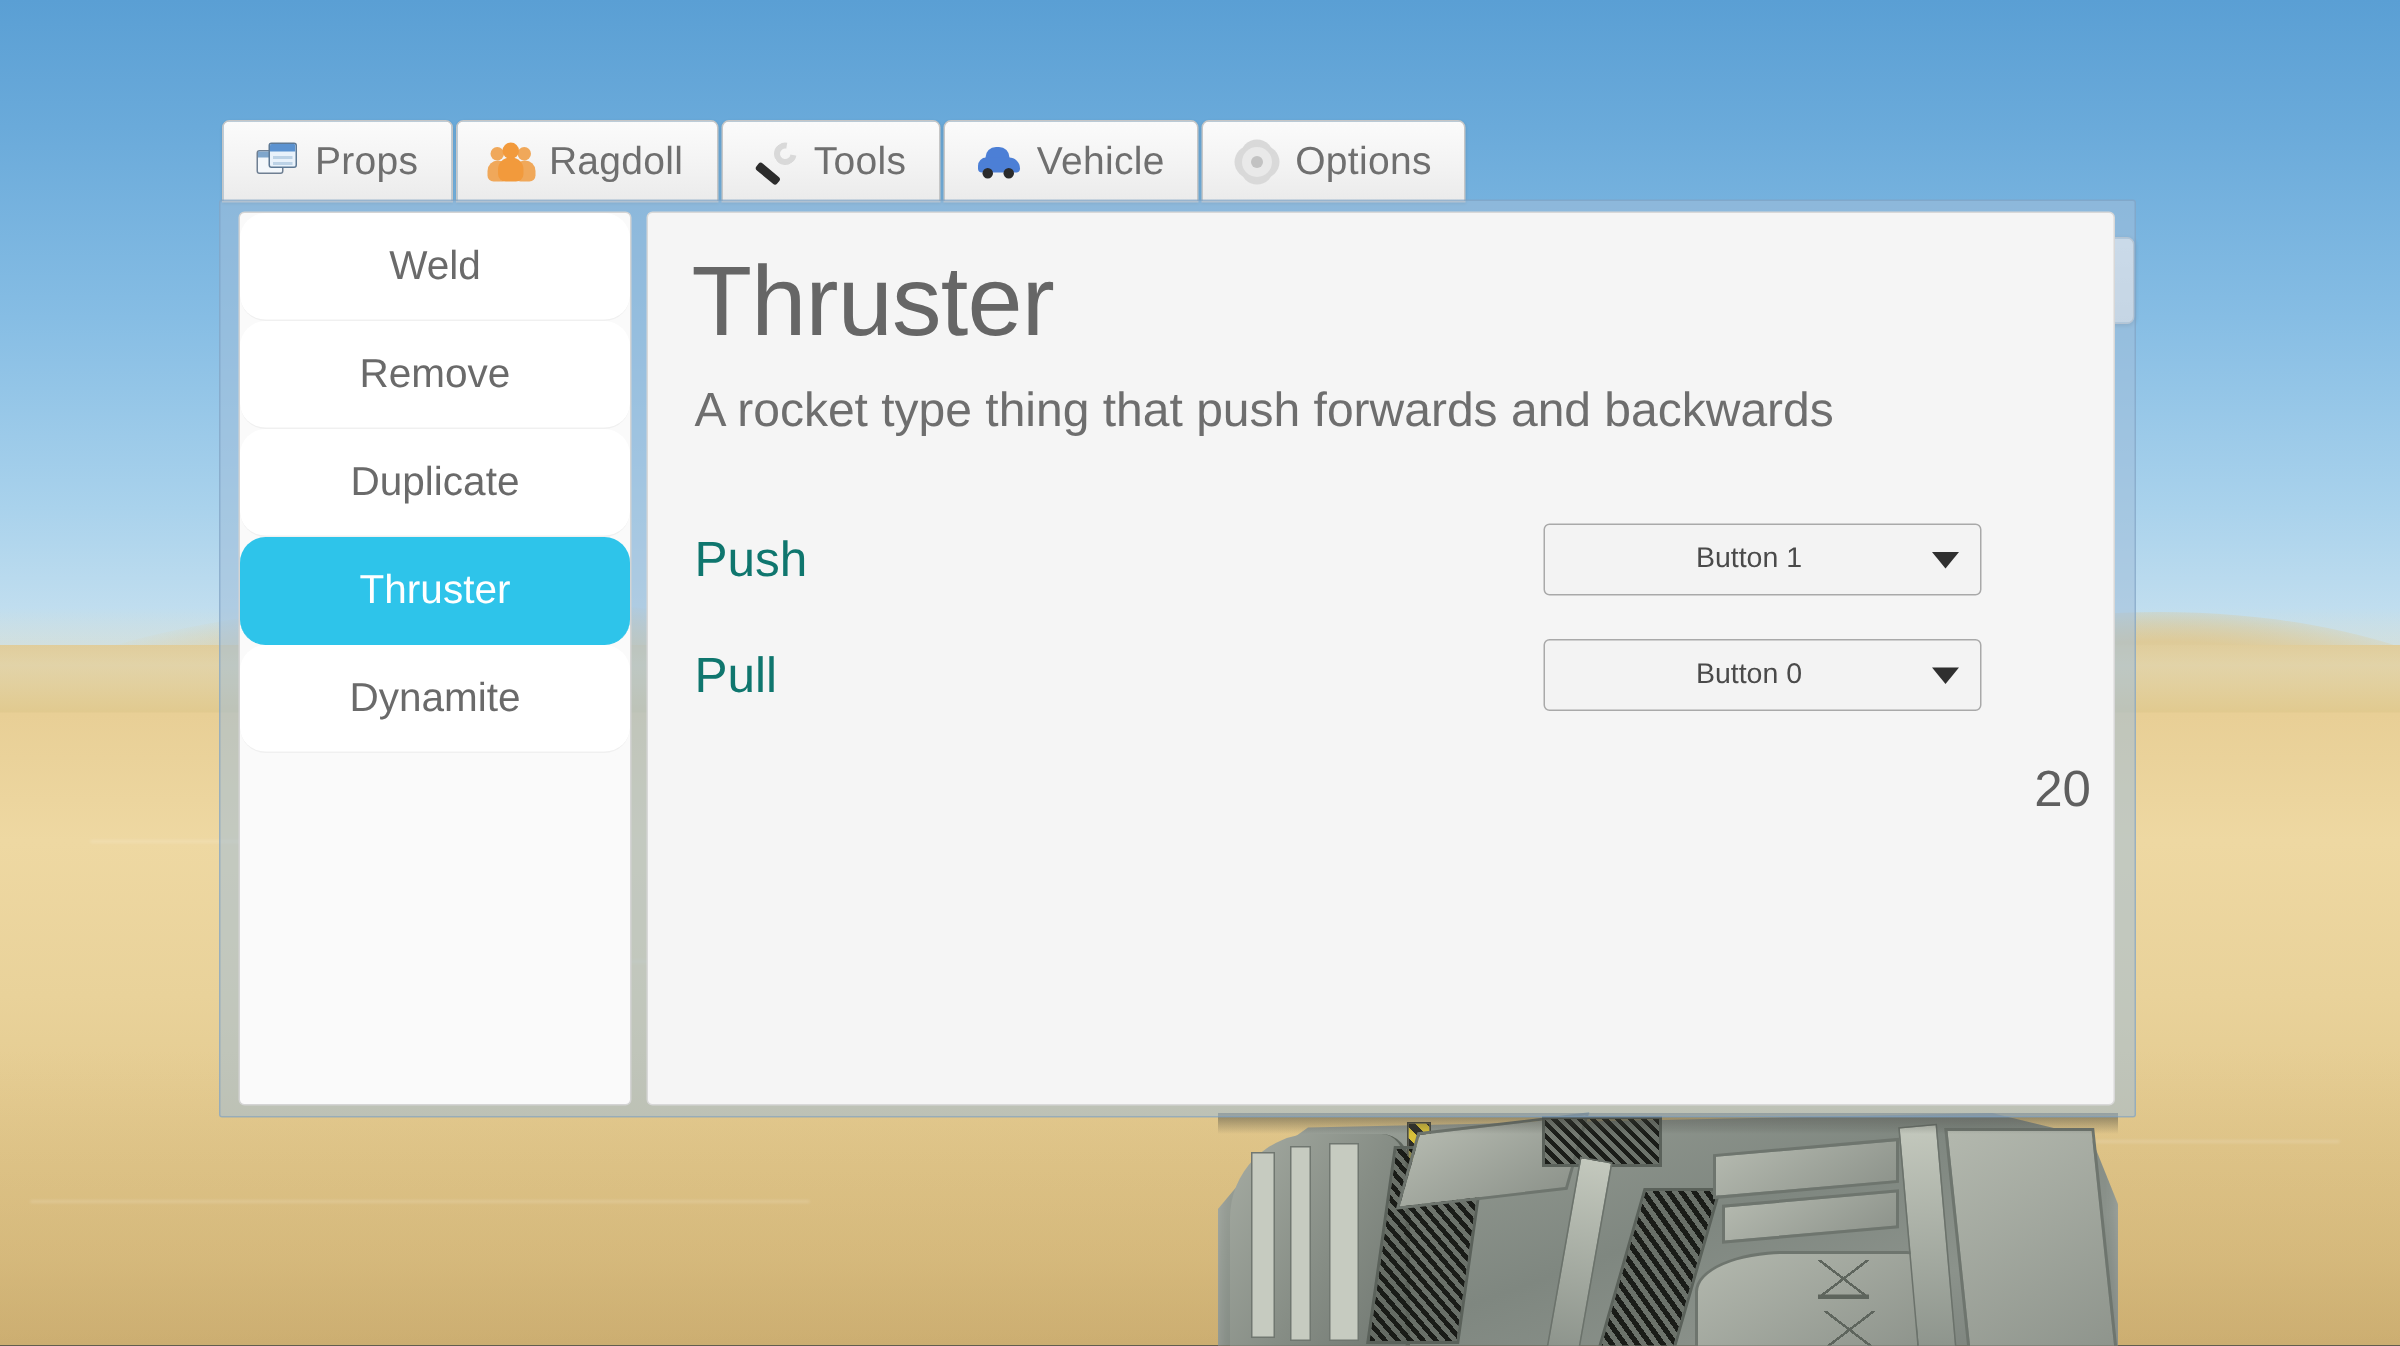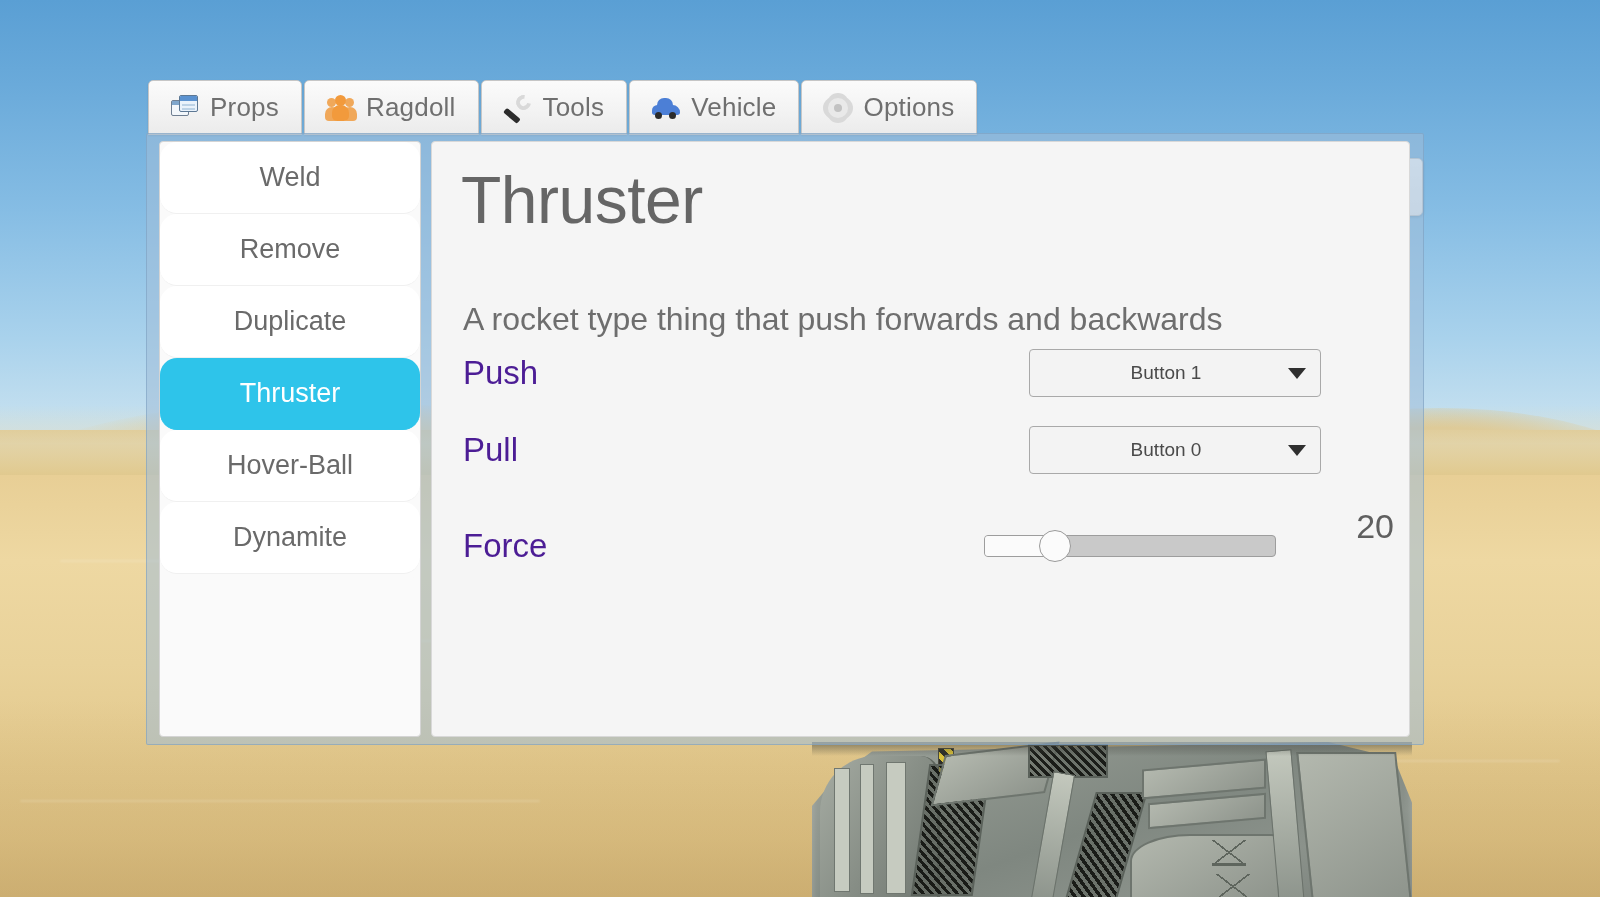--- a/index.html
+++ b/index.html
@@ -231,25 +231,25 @@
   .content {
     position:absolute; left:431px; top:141px; width:979px; height:596px;
     background:#f5f5f5; border:1px solid #d8d8d8; border-radius:4px;
   }
   .title {
     position:absolute; left:29px; top:20px;
     font-size:66px; color:#666666; font-weight:400; letter-spacing:-.5px;
   }
   .subtitle {
     position:absolute; left:31px; top:113px;
-    font-size:32px; color:#6e6e6e;margin-top:46px;
+    font-size:32px; color:#6e6e6e;
   }
 
   .row { position:absolute; left:31px; width:918px; height:60px; display:flex; align-items:center; }
-  .row-label { font-size:33px; color:#4c1d95; }
+  .row-label { font-size:33px; color:#0f766e; }
   .row1 { top:201px; } .row2 { top:278px; } .row3 { top:374px; }
 
   .select {
     position:absolute; right:60px; width:292px; height:48px;
     background:#f3f3f3; border:1px solid #a9a9a9; border-radius:4px;
     display:flex; align-items:center; padding:0 14px; cursor:pointer;
   }
   .select-value { font-size:19px; color:#4a4a4a; flex:1; }
   .caret {
     width:0;height:0;border-left:9px solid transparent;border-right:9px solid transparent;
@@ -377,21 +377,20 @@
     </div>
   </div>
 
   <div class="frame"></div>
 
   <div class="sidebar">
     <div class="side-item">Weld</div>
     <div class="side-item">Remove</div>
     <div class="side-item">Duplicate</div>
     <div class="side-item selected" style="background: rgb(46, 196, 234); border-bottom-color: rgb(46, 196, 234);">Thruster</div>
-    <div class="side-item">Hover-Ball</div>
     <div class="side-item">Dynamite</div>
     <div class="side-item side-fill" style="height:164px;border:none;"></div>
   </div>
 
   <div class="content">
     <div class="title">Thruster</div>
     <div class="subtitle">A rocket type thing that push forwards and backwards</div>
 
     <div class="row row1">
       <span class="row-label">Push</span>
@@ -402,25 +401,16 @@
     </div>
 
     <div class="row row2">
       <span class="row-label">Pull</span>
       <div class="select">
         <span class="select-value">Button 0</span>
         <span class="caret"></span>
       </div>
     </div>
 
-    <div class="row row3">
-      <span class="row-label">Force</span>
-      <div class="slider-wrap">
-        <div class="track">
-          <div class="track-fill" style="width: 24%;"></div>
-          <div class="knob" style="left: 24%;"></div>
-        </div>
-      </div>
-    </div>
     <div class="slider-value">20</div>
   </div>
 
 </div>
 
 </body></html>

